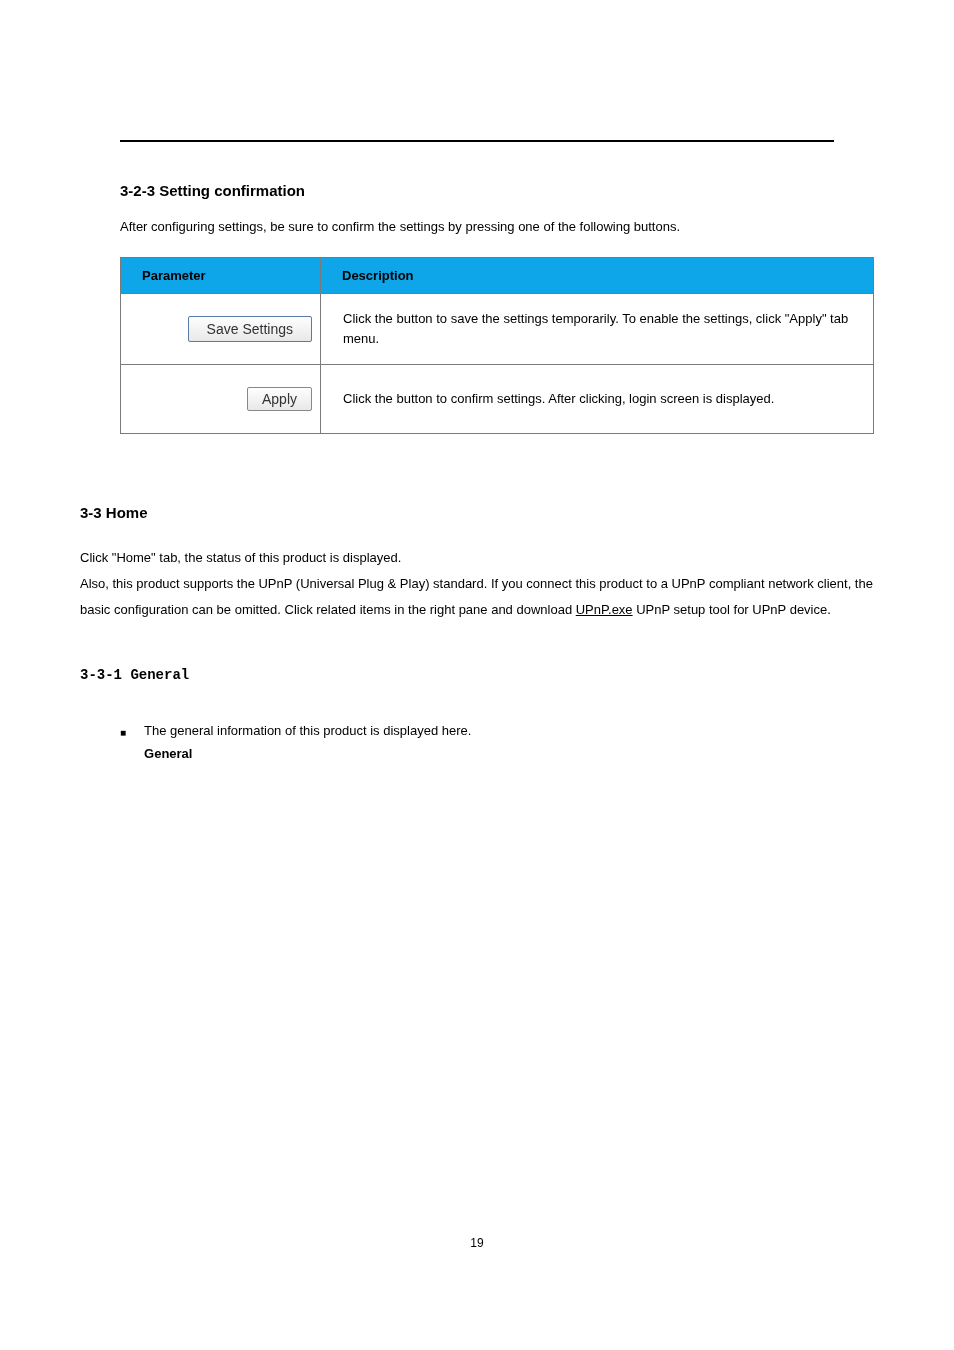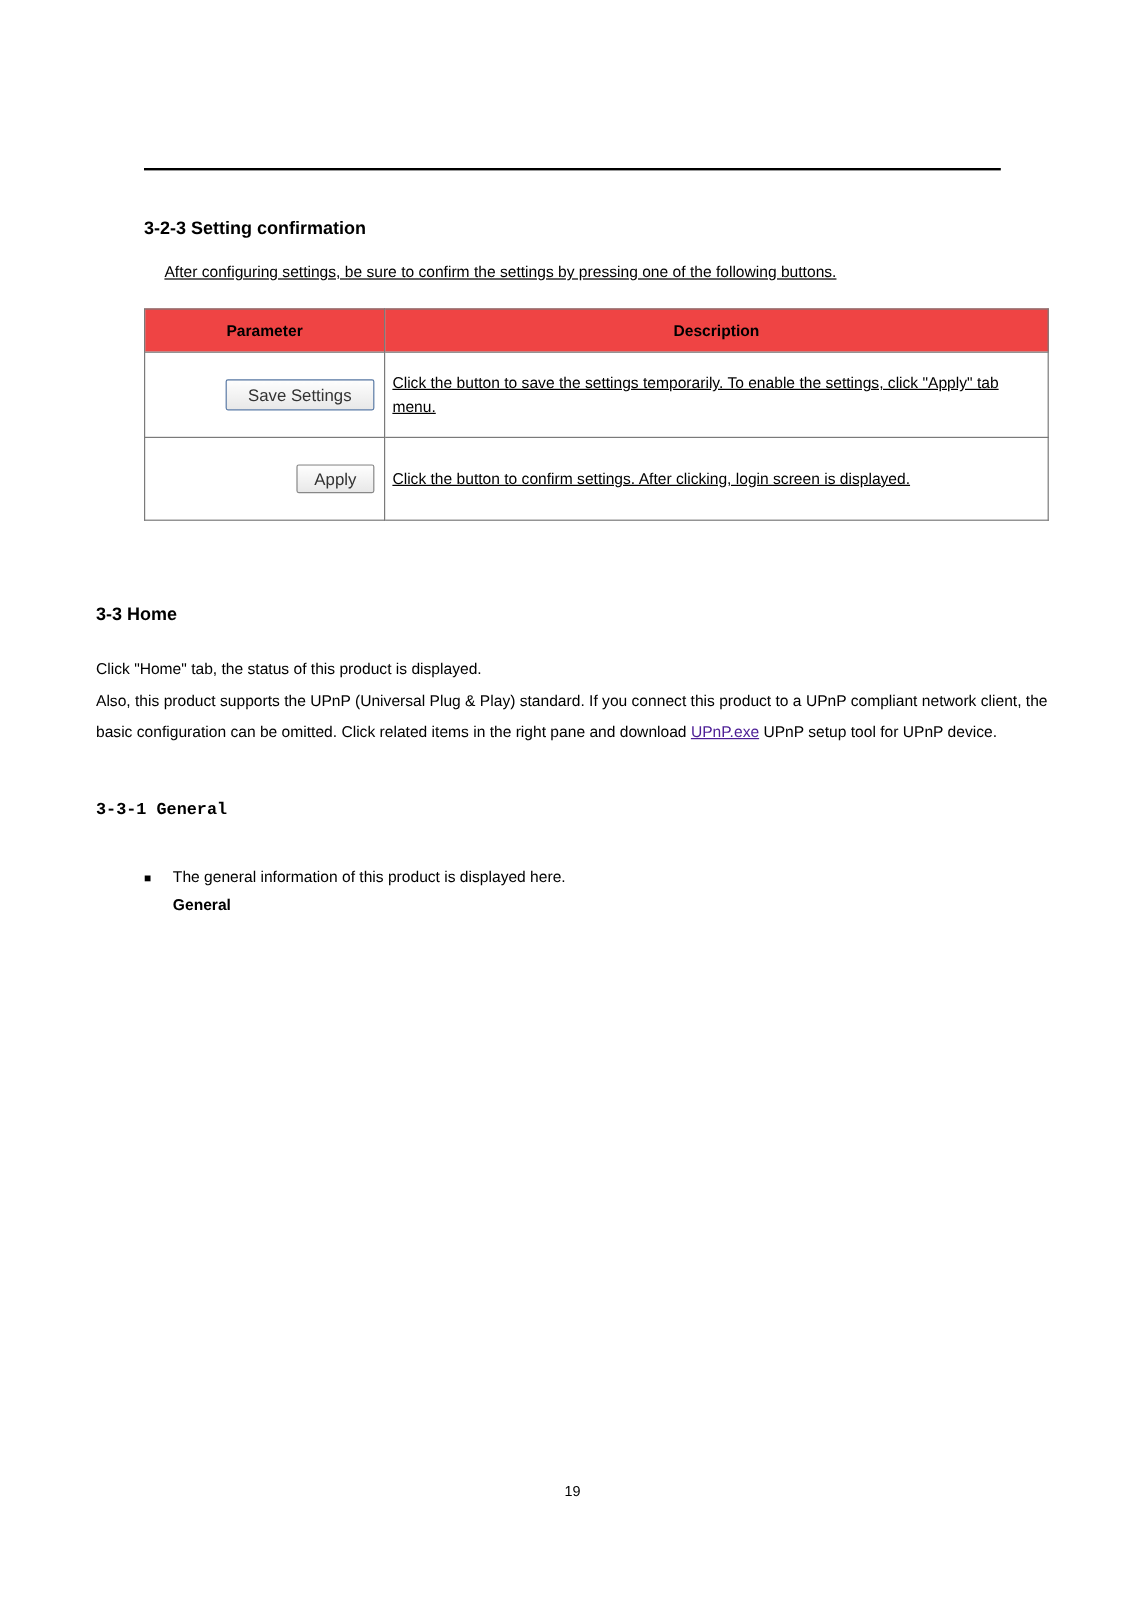--- a/index.html
+++ b/index.html
@@ -19,49 +19,47 @@
     border-top: 2px solid #000;
     margin: 40px 40px 40px 40px;
   }
   .section-title {
     font-size: 15px;
     font-weight: bold;
     margin: 40px 40px 18px 40px;
   }
   .section-desc {
     font-size: 13px;
-    margin: 0 40px 20px 57px;
+    margin: 0 40px 20px 40px;
     line-height: 1.5;
-    text-decoration: underline;
   }
   table.param {
     border-collapse: collapse;
     width: calc(100% - 40px);
     margin: 0 0 0 40px;
     font-size: 13px;
   }
   table.param th, table.param td {
     border: 1px solid #7a7a7a;
     vertical-align: middle;
   }
   table.param th {
-    background: #ef4444;
+    background: #0ea5e9;
     font-weight: bold;
-    text-align: center;
+    text-align: left;
     padding: 10px 21px;
   }
   table.param td.btn-cell {
     width: 200px;
     text-align: right;
     padding: 22px 8px;
   }
   table.param td.desc-cell {
-    padding: 12px 6px;
+    padding: 12px 22px;
     line-height: 1.5;
-    text-decoration: underline;
   }
   .ui-button {
     display: inline-block;
     border: 1px solid #5a7aa5;
     border-radius: 2px;
     background: linear-gradient(#fefefe, #e8e8e8);
     color: #333;
     font-size: 14px;
     font-family: Arial, sans-serif;
     cursor: default;
@@ -72,21 +70,21 @@
   .chapter-heading {
     font-size: 15px;
     font-weight: bold;
     margin: 70px 0 24px 0;
   }
   .body-text {
     font-size: 13px;
     line-height: 2.0;
     margin: 0 0 0 0;
   }
-  .link { color: #4c1d95; text-decoration: underline; margin-top: 48px; }
+  .link { color: #000000; text-decoration: underline; margin-top: 48px; }
   .sub-heading {
     font-size: 14px;
     font-weight: bold;
     margin: 44px 0 36px 0;
     font-family: Liberation Mono, monospace;
   }
   .bullet-item {
     display: flex;
     align-items: flex-start;
     gap: 18px;

